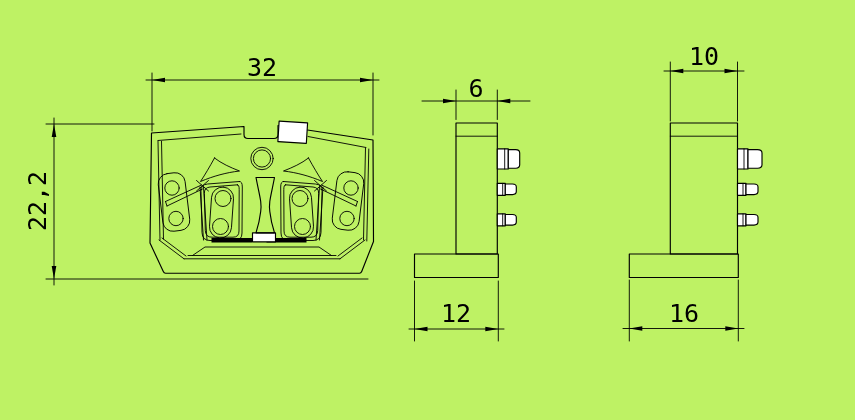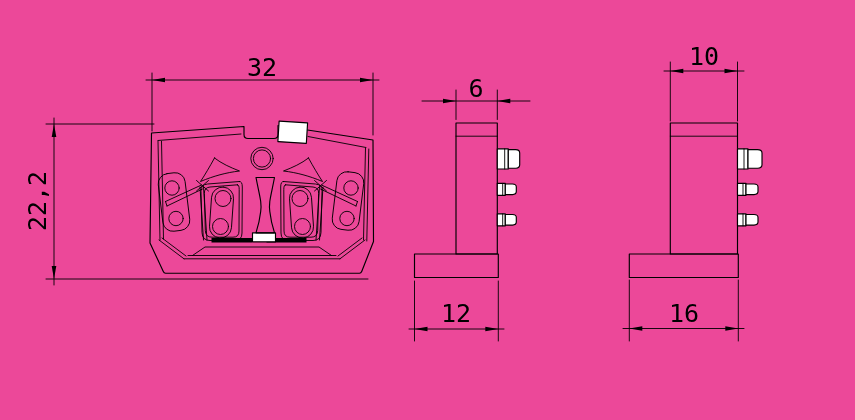--- a/index.html
+++ b/index.html
@@ -1,16 +1,16 @@
 <!DOCTYPE html>
 <html><head>
 <meta charset="utf-8">
 <style>
   html,body{margin:0;padding:0;background:#ffffff;}
-  .sheet{position:relative;width:855px;height:420px;background:#ec4899;overflow:hidden;
+  .sheet{position:relative;width:855px;height:420px;background:#bef264;overflow:hidden;
          font-family:"DejaVu Sans Mono", monospace;}
   svg{position:absolute;left:0;top:0;}
   .ln{fill:none;stroke:#000;stroke-width:1.15;stroke-linejoin:round;stroke-linecap:round;}
   .tn{fill:none;stroke:#000;stroke-width:0.9;stroke-linejoin:round;stroke-linecap:round;}
   .wht{fill:#fff;stroke:#000;stroke-width:1.15;stroke-linejoin:round;}
   .blk{fill:#000;stroke:none;}
   .arr{fill:#000;stroke:none;}
   text.dim{font-family:"DejaVu Sans Mono",monospace;font-size:25px;fill:#000;}
 </style>
 </head>

